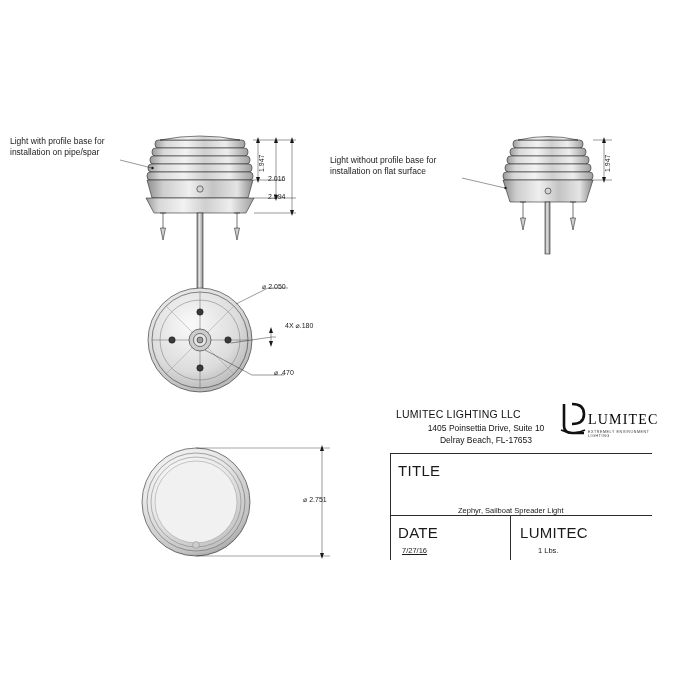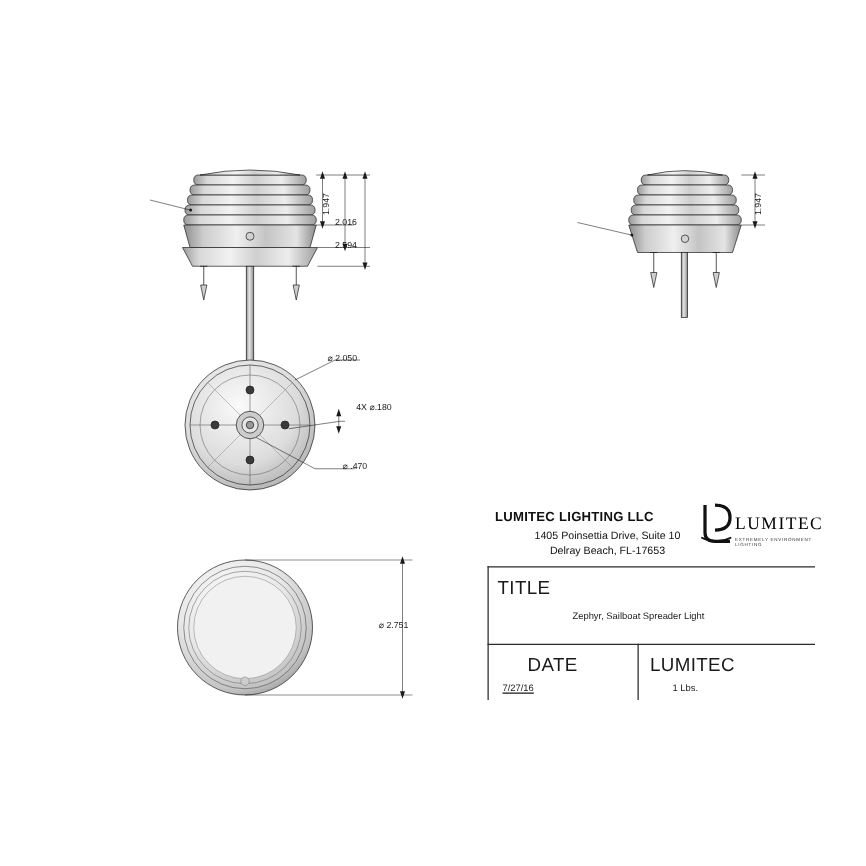--- a/index.html
+++ b/index.html
@@ -51,21 +51,21 @@
   }
   .tb-val {
     position: absolute;
     font-size: 7.5px;
     color: #1a1a1a;
   }
 
   .company-name {
     position: absolute;
     font-size: 10.5px;
-    font-weight: bold;
+    font-weight: normal;
     color: #111;
     letter-spacing: 0.2px;
     white-space: nowrap;
   }
   .company-addr {
     position: absolute;
     font-size: 8.5px;
     color: #111;
     white-space: nowrap;
     text-align: center;
@@ -235,21 +235,25 @@
 
         <path d="M196 448 L330 448 M196 556 L330 556" stroke-width="0.4"></path>
         <path d="M322 448 L322 556" stroke-width="0.45"></path>
         <path d="M322 445 L320 451 L324 451 Z" fill="#1a1a1a" stroke="none"></path>
         <path d="M322 559 L320 553 L324 553 Z" fill="#1a1a1a" stroke="none"></path>
       </g>
 
     </g>
   </svg>
 
-
+  <div class="abs note" style="left:10px; top:136px; width:130px;">Light with profile base for
+installation on pipe/spar</div>
+
+  <div class="abs note" style="left:330px; top:155px; width:140px;">Light without profile base for
+installation on flat surface</div>
 
   <div class="abs dimtxt rot" style="left:258px; top:172px;">1.947</div>
   <div class="abs dimtxt" style="left:268px; top:175px;">2.016</div>
   <div class="abs dimtxt" style="left:268px; top:193px;">2.594</div>
   <div class="abs dimtxt rot" style="left:604px; top:172px;">1.947</div>
 
   <div class="abs dimtxt" style="left:262px; top:283px;">⌀ 2.050</div>
   <div class="abs dimtxt" style="left:285px; top:322px;">4X ⌀.180</div>
   <div class="abs dimtxt" style="left:274px; top:369px;">⌀ .470</div>
   <div class="abs dimtxt" style="left:303px; top:496px;">⌀ 2.751</div>
@@ -267,23 +271,23 @@
     </svg>
     <div class="logo-word" style="left:198px; top:12px;">LUMITEC</div>
     <div class="logo-sub" style="left:198px; top:30px;">EXTREMELY ENVIRONMENT LIGHTING</div>
 
     <div class="tb-line" style="left:0px;  top:53px;  width:262px; height:1px;"></div>
     <div class="tb-line" style="left:0px;  top:115px; width:262px; height:1px;"></div>
     <div class="tb-line" style="left:0px;  top:53px;  width:1px;   height:107px;"></div>
     <div class="tb-line" style="left:120px;top:115px; width:1px;   height:45px;"></div>
 
     <div class="tb-label" style="left:8px; top:62px;">TITLE</div>
-    <div class="tb-val" style="left:68px; top:88px;">Zephyr, Sailboat Spreader Light</div>
-
-    <div class="tb-label" style="left:8px; top:124px;margin-left:24px;">DATE</div>
+    <div class="tb-val" style="left:68px; top:106px;">Zephyr, Sailboat Spreader Light</div>
+
+    <div class="tb-label" style="left:8px; top:124px;">DATE</div>
     <div class="tb-val" style="left:12px; top:146px;text-decoration:underline;">7/27/16</div>
 
     <div class="tb-label" style="left:130px; top:124px;">LUMITEC</div>
     <div class="tb-val" style="left:148px; top:146px;text-align:center;">1 Lbs.</div>
 
   </div>
 
 </div>
 
 </body></html>

